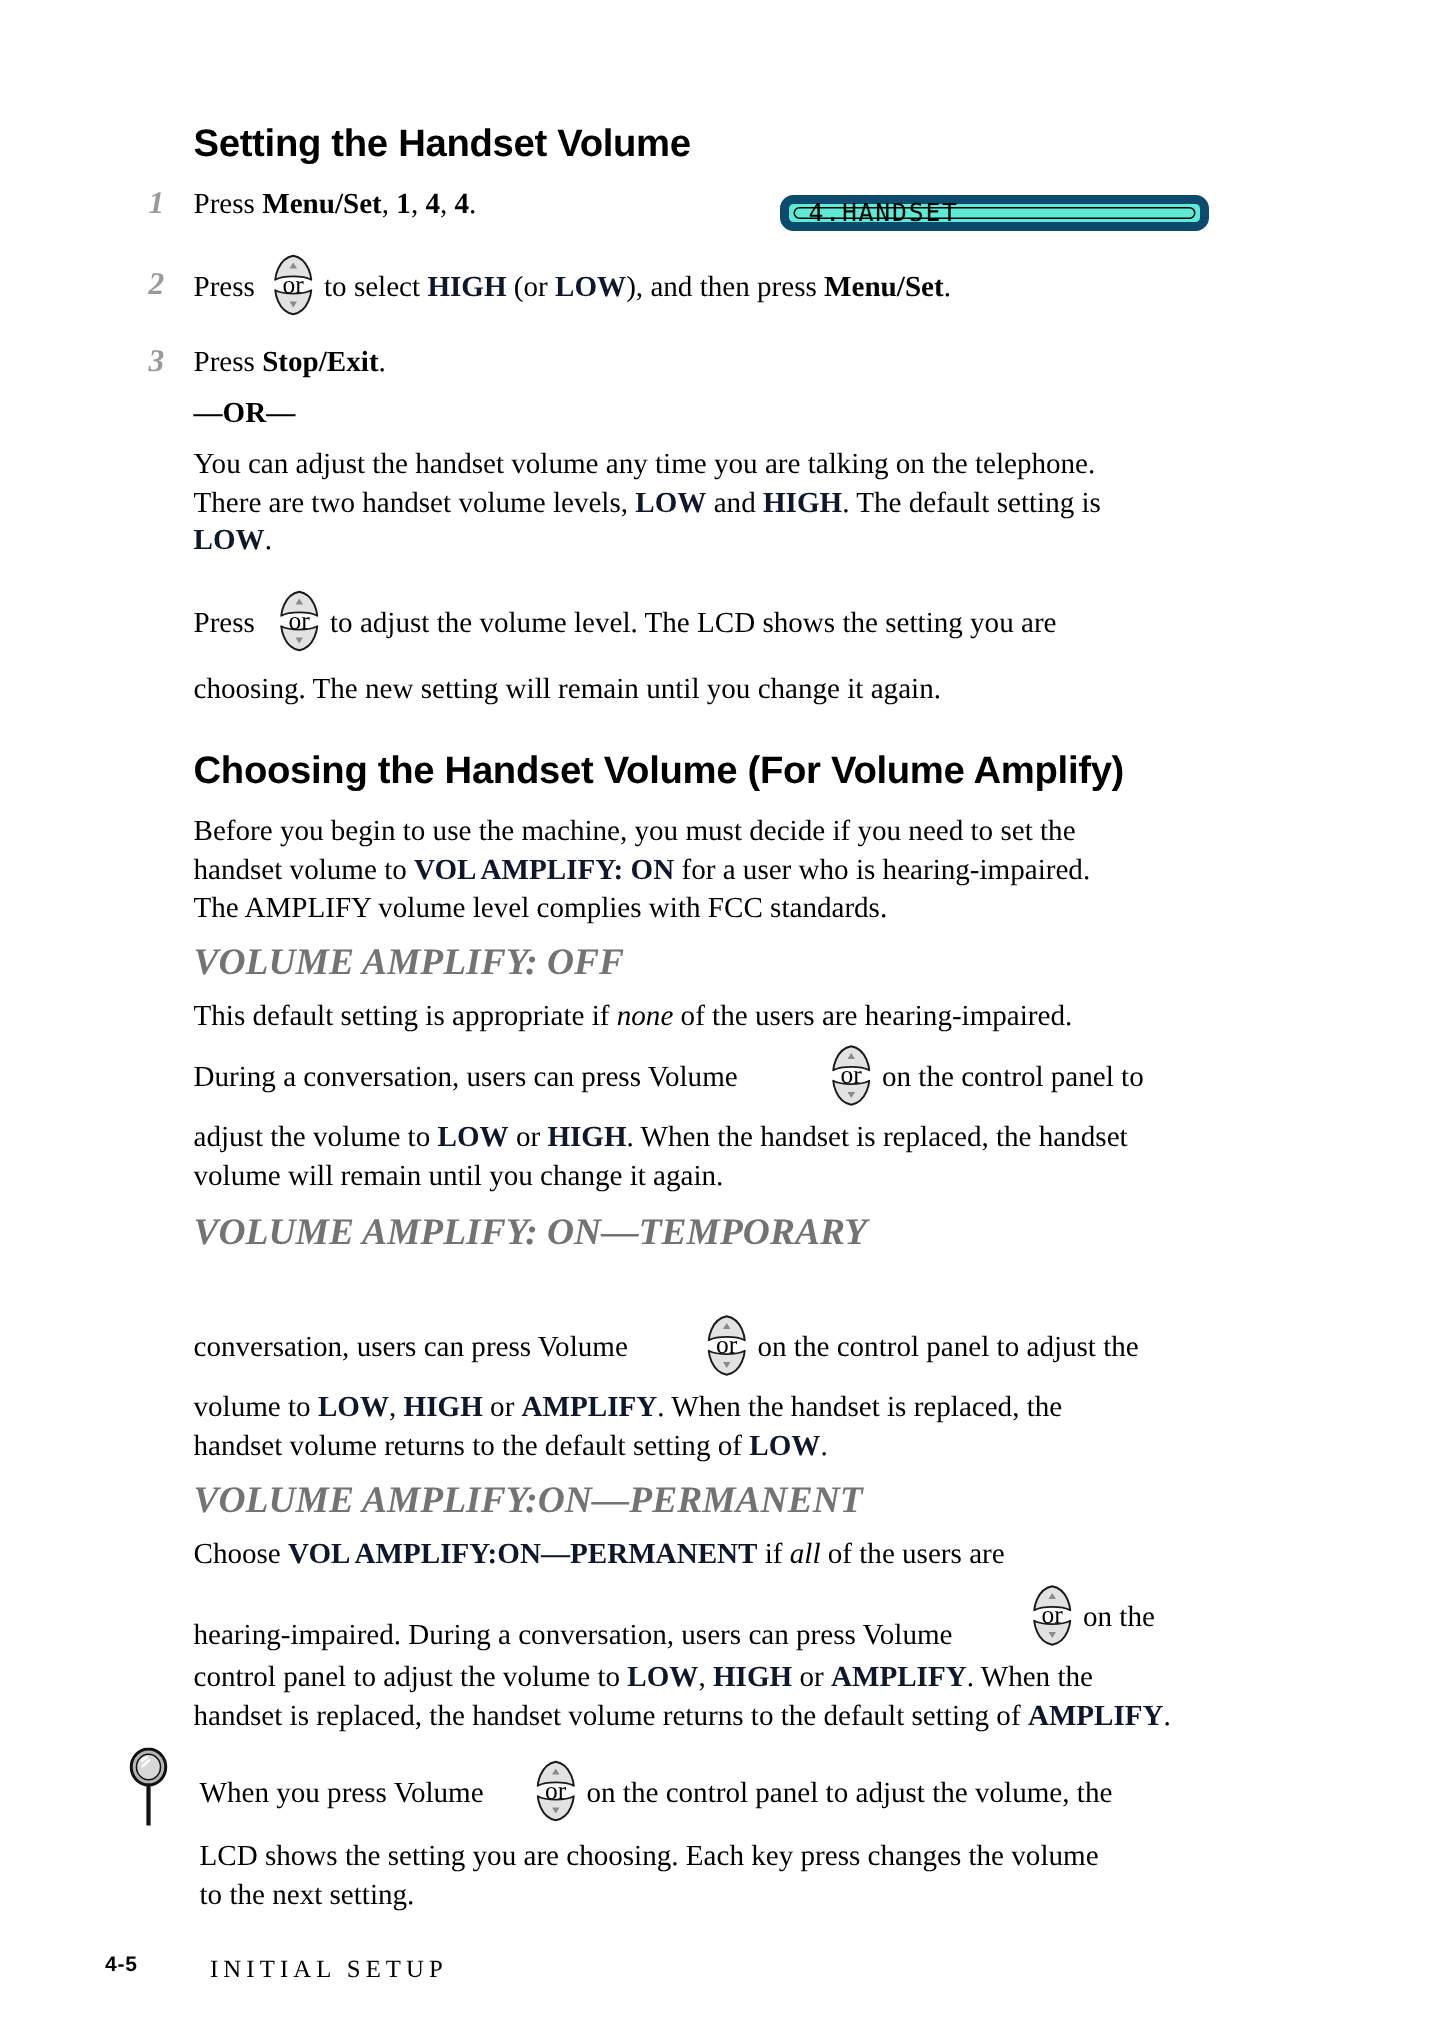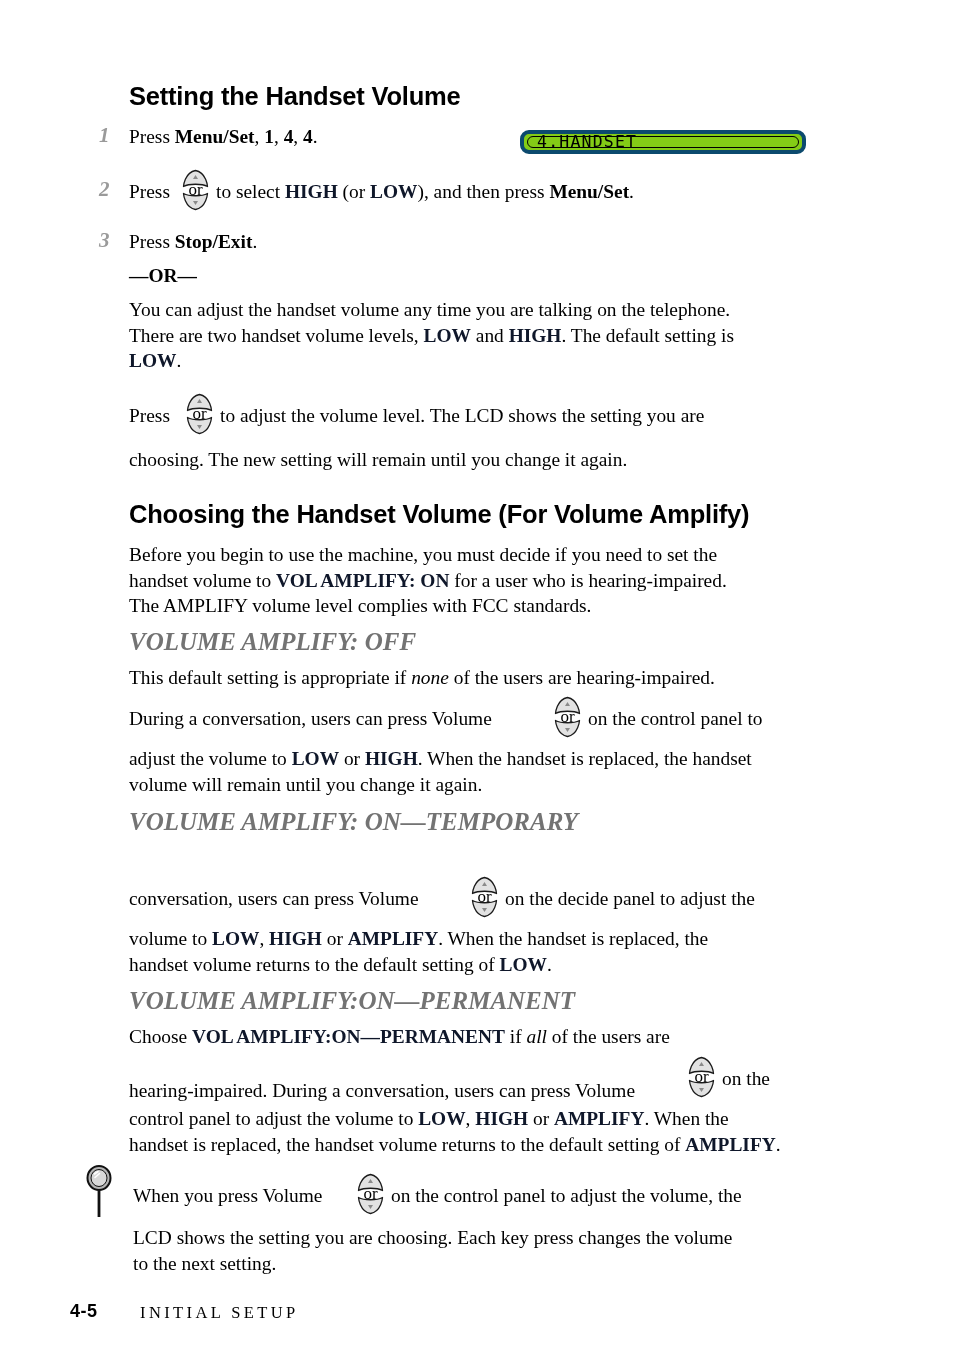--- a/index.html
+++ b/index.html
@@ -75,23 +75,23 @@
     font-family: "Liberation Serif", serif;
     font-weight: bold;
     font-size: 19.4px;
     color: #000;
   }
 
   
   .lcd {
     position: absolute;
     box-sizing: border-box;
-    border: 4px solid #0c4a6e;
+    border: 6px solid #0c4a6e;
     border-radius: 9px;
-    background: #84cc16;
+    background: #5eead4;
   }
   .lcd-inner {
     position: absolute;
     left: 3px; top: 2px; right: 3px; bottom: 2px;
     box-sizing: border-box;
     border: 1px solid #000;
     border-radius: 6px;
     display: flex;
     align-items: center;
   }
@@ -129,21 +129,21 @@
     width: 30px;
     height: 56px;
   }
   .tipicon svg { display:block; }
 
   
   .footer-page {
     position: absolute;
     font-family: "Liberation Sans", sans-serif;
     font-weight: bold;
-    font-size: 18px;
+    font-size: 14px;
     letter-spacing: 0.5px;
     color: #000;
   }
   .footer-chapter {
     position: absolute;
     font-family: "Liberation Serif", serif;
     font-size: 16.5px;
     letter-spacing: 3.4px;
     color: #000;
   }
@@ -252,21 +252,21 @@
   <div class="volkey" style="left:469px; top:874px;">
     <svg viewBox="0 0 31 46" xmlns="http://www.w3.org/2000/svg" aria-hidden="true">
       <path d="M3.5 19.5 C3.5 19.5 4.5 5.5 15.5 3.5 C26.5 5.5 27.5 19.5 27.5 19.5 C22 16.5 9 16.5 3.5 19.5 Z" fill="#e2e2e2" stroke="#1a1a1a" stroke-width="1.3" stroke-linejoin="round"></path>
       <path d="M3.5 26.5 C9 29.5 22 29.5 27.5 26.5 C27.5 26.5 26.5 40.5 15.5 42.5 C4.5 40.5 3.5 26.5 3.5 26.5 Z" fill="#e2e2e2" stroke="#1a1a1a" stroke-width="1.3" stroke-linejoin="round"></path>
       <path d="M15.5 8 L18 12 L13 12 Z" fill="#8a8a8a"></path>
       <path d="M15.5 38 L13 34 L18 34 Z" fill="#8a8a8a"></path>
     </svg>
     <div class="or-lbl">or</div>
   </div>
 
-  <div class="ptext" style="left:505px; top:886px; width:400px;"> on the decide panel to adjust the</div>
+  <div class="ptext" style="left:505px; top:886px; width:400px;"> on the control panel to adjust the</div>
 
   <div class="ptext wide" style="left:129px; top:926px;">
     <span>volume to </span><span class="g">LOW</span><span>, </span><span class="g">HIGH</span><span> or </span><span class="g">AMPLIFY</span><span>. When the handset is replaced, the</span><br>
     <span>handset volume returns to the default setting of </span><span class="g">LOW</span><span>.</span>
   </div>
 
   <div class="subhead" style="left:129px; top:987px;">VOLUME AMPLIFY:ON—PERMANENT</div>
 
   <div class="ptext" style="left:129px; top:1024px; width:720px;">
     <span>Choose </span><span class="g">VOL AMPLIFY:ON—PERMANENT</span><span> if </span><span class="ital">all</span><span> of the users are</span>

